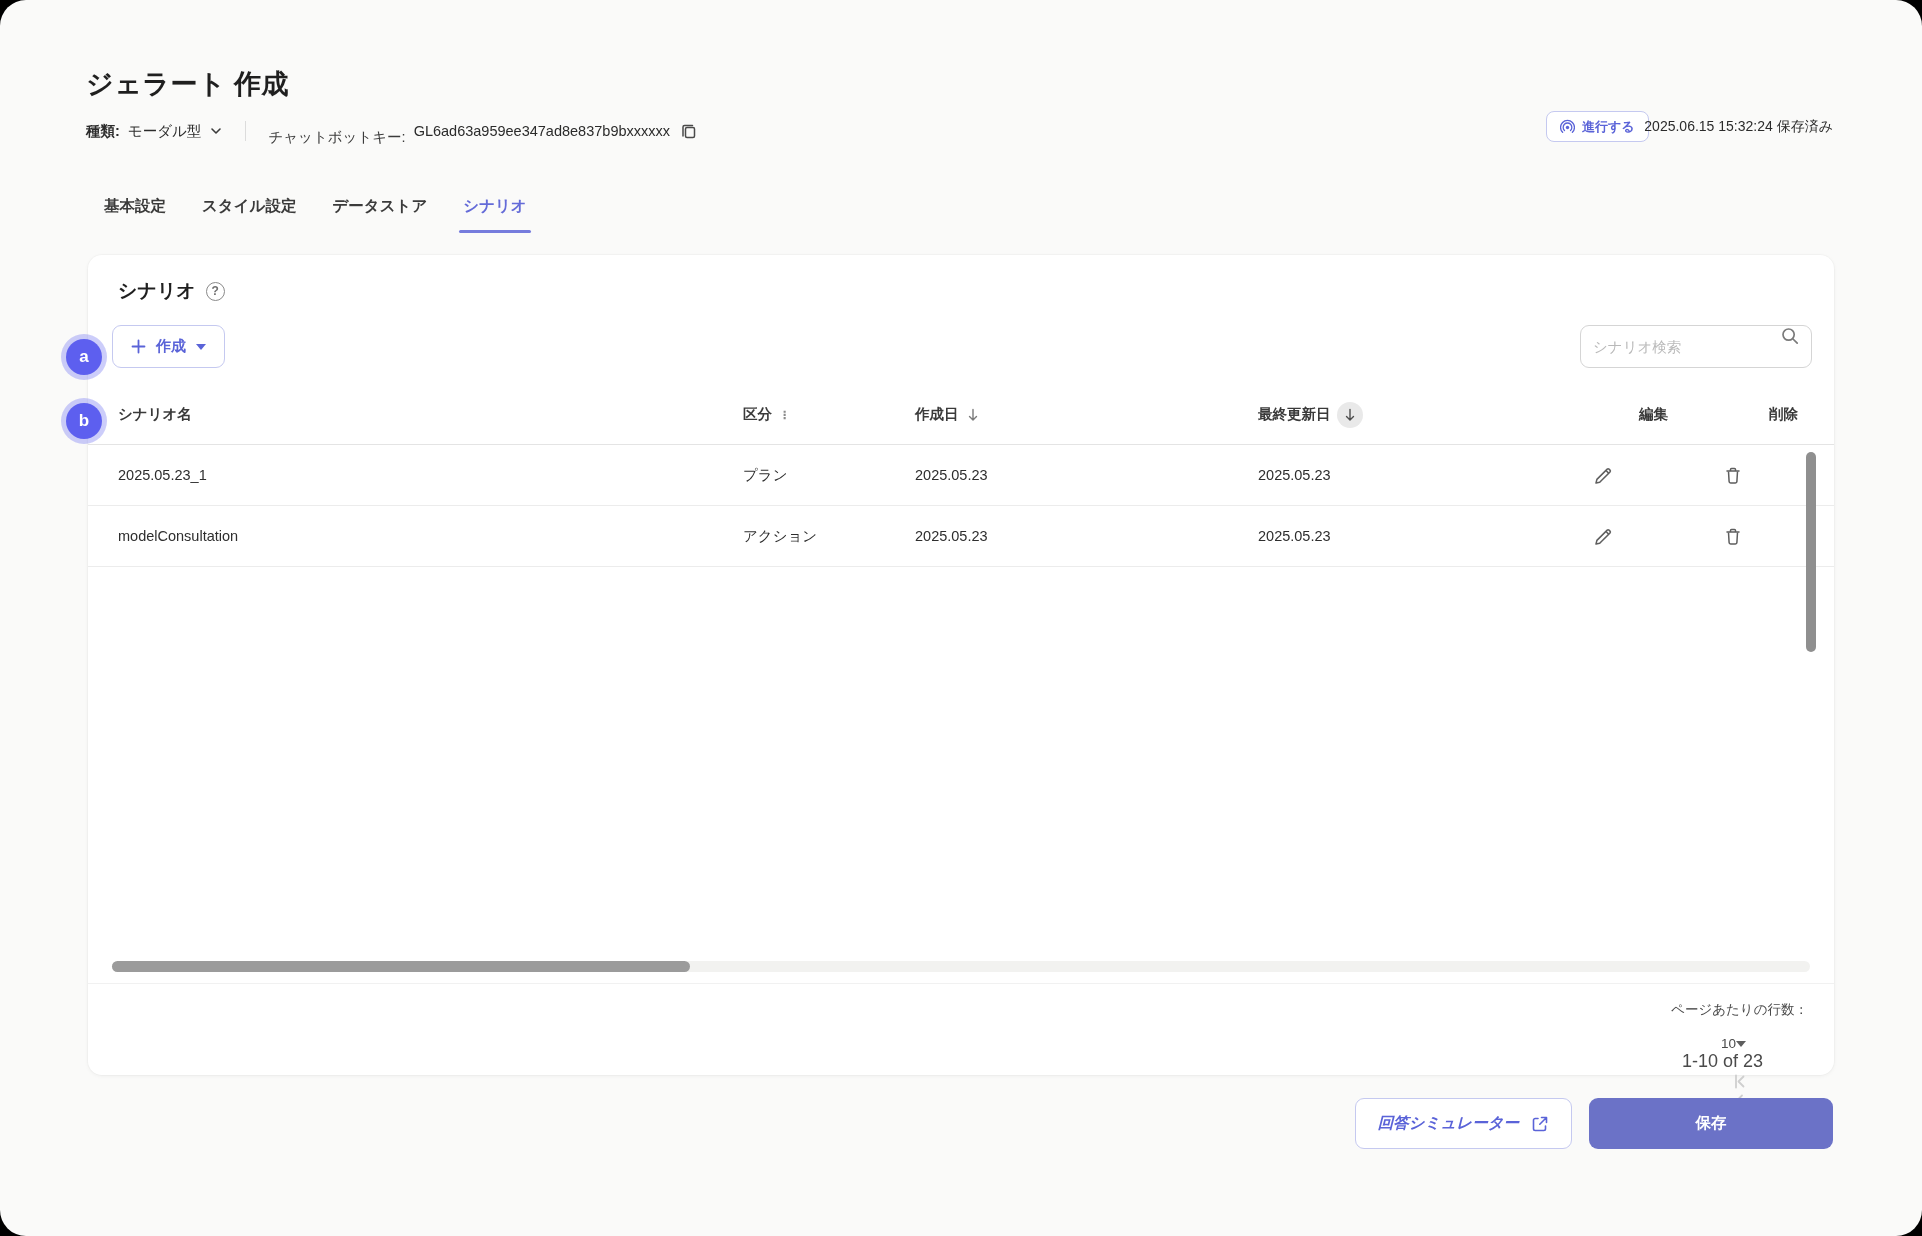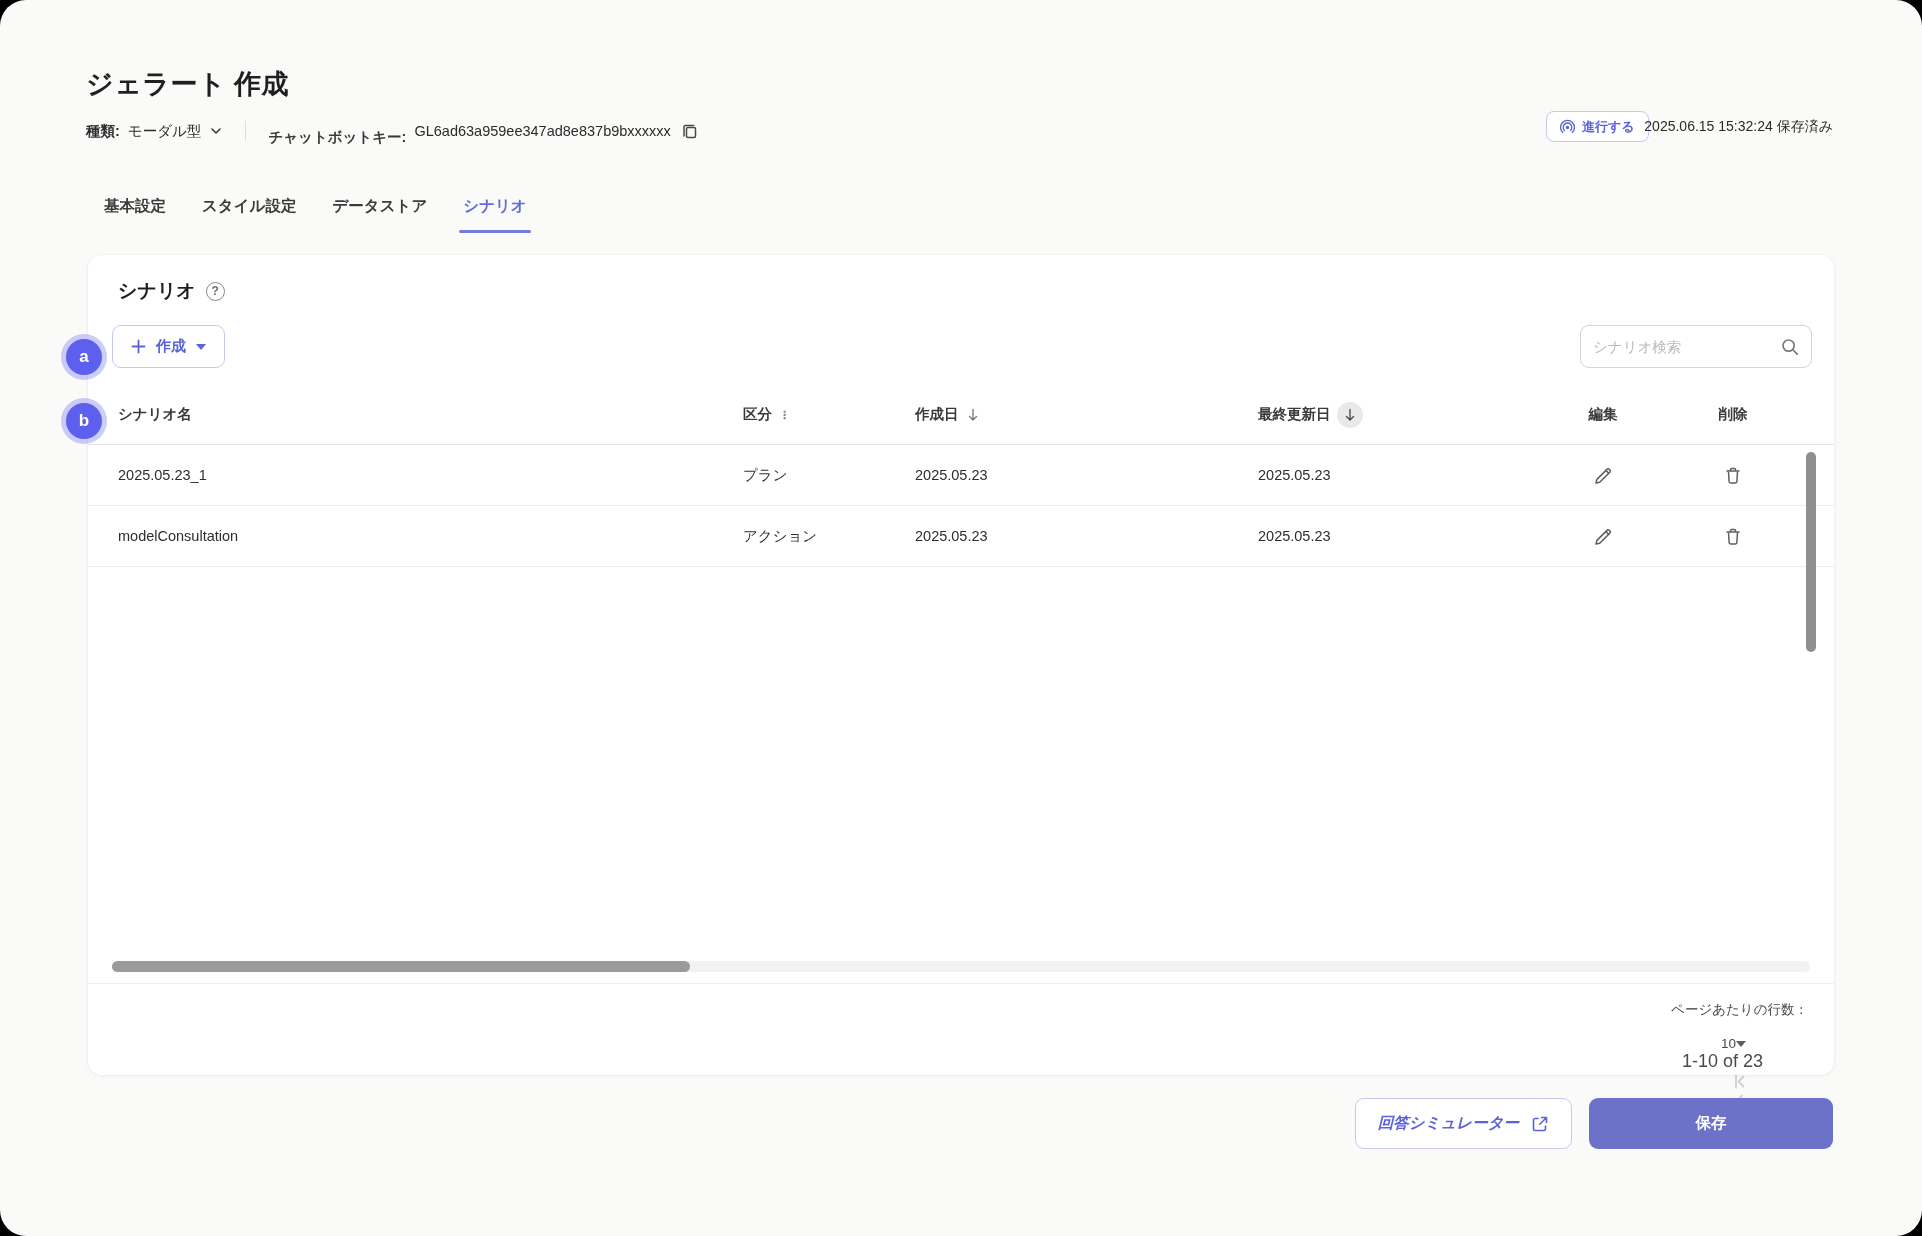--- a/index.html
+++ b/index.html
@@ -37,29 +37,29 @@
   .card{position:absolute;left:88px;top:255px;width:1746px;height:820px;background:#fff;border-radius:14px;
     box-shadow:0 1px 4px rgba(0,0,0,.05),0 0 0 1px rgba(0,0,0,.02);}
   .card-title-row{position:absolute;left:30px;top:23px;display:flex;align-items:center;gap:10px;}
   .card-title{font-size:19px;font-weight:bold;}
   .help-icon{width:19px;height:19px;border:1.6px solid #8A8A8A;border-radius:50%;color:#6F6F6F;font-size:12px;font-weight:bold;
     display:flex;align-items:center;justify-content:center;cursor:pointer;}
   .create-btn{position:absolute;left:24px;top:70px;height:43px;padding:0 18px;display:inline-flex;align-items:center;gap:10px;
     background:#fff;border:1px solid var(--accent-border);border-radius:9px;color:var(--accent);font-size:15px;font-weight:bold;cursor:pointer;}
   .caret-down{width:0;height:0;border-left:5px solid transparent;border-right:5px solid transparent;border-top:6px solid var(--accent);}
   .search-wrap{position:absolute;right:22px;top:70px;width:232px;height:43px;border:1px solid #D5D5D5;border-radius:9px;background:#fff;
-    display:flex;align-items:center;padding:0 12px;}
+    display:flex;padding:0 12px;}
   .search-input{flex:1;border:none;outline:none;font-size:14.5px;color:#333;background:transparent;font-family:inherit;}
   .search-input::placeholder{color:#B9B9B9;}
 
   
   .grid-row{display:grid;grid-template-columns:625px 172px 343px 280px 130px 130px;align-items:center;padding:0 0 0 30px;}
   .thead{position:absolute;left:0;top:130px;width:1746px;height:60px;border-bottom:1px solid #E4E4E4;font-size:14.5px;font-weight:bold;color:#3A3A3A;}
   .th{display:flex;align-items:center;gap:6px;}
-  .th.center{justify-content:center;}
+  .th.center{justify-content:flex-end;}
   .dots-icon{color:#8B8B8B;font-size:13px;letter-spacing:0;line-height:1;cursor:pointer;transform:scale(.9);}
   .sort-arrow{color:#7B7B7B;cursor:pointer;display:inline-flex;}
   .sort-circle{width:26px;height:26px;border-radius:50%;background:#E9E9E9;display:inline-flex;align-items:center;justify-content:center;color:#555;cursor:pointer;}
   .tbody{position:absolute;left:0;top:190px;width:1746px;}
   .trow{height:61px;border-bottom:1px solid var(--line);font-size:14.5px;color:#2E2E2E;}
   .icon-btn{width:34px;height:34px;display:inline-flex;align-items:center;justify-content:center;cursor:pointer;color:#5E5E5E;margin:0 auto;}
   .cell-center{display:flex;justify-content:center;}
 
   
   .vscroll{position:absolute;right:18px;top:197px;width:10px;height:200px;background:#8F8F8F;border-radius:6px;cursor:pointer;}
@@ -102,21 +102,21 @@
 
   <div class="meta-row">
     <span class="meta-label">種類:</span>
     <span class="meta-value">モーダル型</span>
     <span class="chev">
       <svg width="14" height="14" viewBox="0 0 14 14">
           <path d="M3 5l4 4 4-4" fill="none" stroke="#3B3B3B" stroke-width="1.6" stroke-linecap="round" stroke-linejoin="round"></path>
         </svg>
     </span>
     <span class="meta-sep"></span>
-    <span class="meta-label" style="font-weight:bold;color:#3B3B3B;margin-top:12px;">チャットボットキー:</span>
+    <span class="meta-label" style="font-weight:normal;color:#3B3B3B;margin-top:12px;">チャットボットキー:</span>
     <span>GL6ad63a959ee347ad8e837b9bxxxxxx</span>
     <span class="copy-btn">
       <svg width="18" height="18" viewBox="0 0 18 18">
           <rect x="5.5" y="5.5" width="9" height="10" rx="1.5" fill="none" stroke="#4A4A4A" stroke-width="1.5"></rect>
           <path d="M12.5 3.5h-8A1.5 1.5 0 0 0 3 5v9" fill="none" stroke="#4A4A4A" stroke-width="1.5" stroke-linecap="round"></path>
         </svg>
     </span>
   </div>
 
   <button class="publish-btn">

